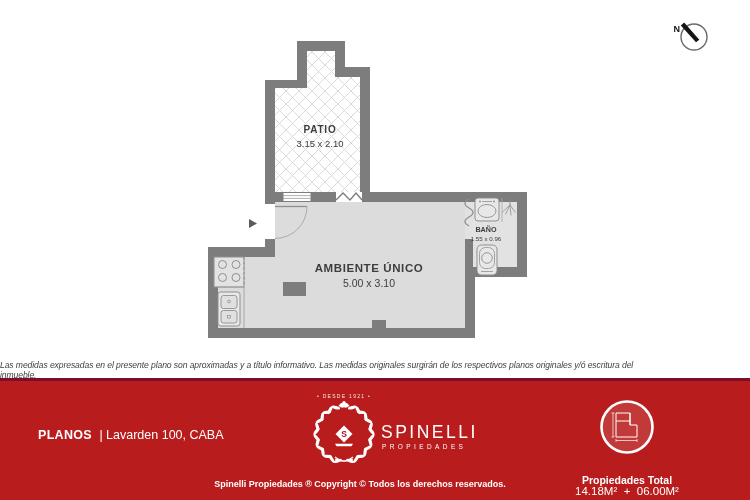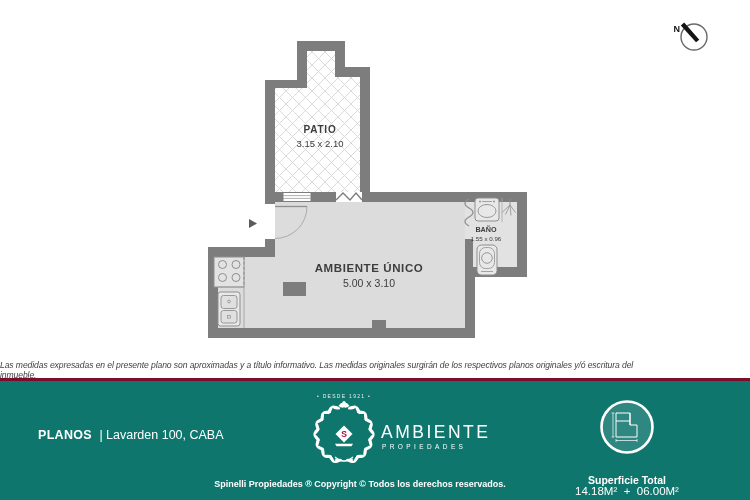--- a/index.html
+++ b/index.html
@@ -2,21 +2,21 @@
 <html><head>
 <meta charset="utf-8">
 <style>
   html,body{margin:0;padding:0;}
   .page{position:relative;width:750px;height:500px;background:#ffffff;overflow:hidden;
         font-family:"Liberation Sans",sans-serif;}
   .plan-svg{position:absolute;left:0;top:0;}
   .disclaimer{position:absolute;left:0;top:360px;width:647px;text-align:left;
               font-size:8.6px;font-style:italic;color:#3f3f3f;letter-spacing:-0.1px;}
   .footer{position:absolute;left:0;top:378px;width:750px;height:122px;
-          background:#0f766e;border-top:3px solid #7a0f2b;box-sizing:border-box;color:#fff;}
+          background:#b91c1c;border-top:3px solid #7a0f2b;box-sizing:border-box;color:#fff;}
   .footer-left{position:absolute;left:38px;top:47px;font-size:12.5px;white-space:nowrap;}
   .footer-left .doc{font-weight:700;letter-spacing:.3px;}
   .footer-left .addr{font-weight:400;margin-left:4px;}
   .tagline{position:absolute;left:344px;top:12px;transform:translateX(-50%);
            font-size:5px;letter-spacing:1.3px;color:rgba(255,255,255,.9);white-space:nowrap;}
   .wreath{position:absolute;left:309px;top:19px;}
   .brand-name{position:absolute;left:381px;top:41px;font-size:17.5px;font-weight:500;
               letter-spacing:2.5px;color:#fff;}
   .brand-sub{position:absolute;left:382px;top:62px;font-size:6.5px;font-weight:400;
              letter-spacing:3.4px;color:#fff;}
@@ -172,31 +172,31 @@
         <circle cy="-2.5" r="1.6"></circle>
         <path d="M-5.5,1 Q-2,-4.5 0,-1 Q2,-4.5 5.5,1 Q2,3.5 0,2.2 Q-2,3.5 -5.5,1 Z"></path>
       </g>
       <g>
         <rect x="-6" y="-6" width="12" height="12" transform="rotate(45)" fill="#ffffff"></rect>
         <text y="3" text-anchor="middle" font-size="8.5" font-weight="700" fill="#a50f36">S</text>
         <polygon points="-9,9.8 9,9.8 7.5,12.2 -7.5,12.2" fill="#ffffff"></polygon>
       </g>
     </svg>
 
-    <div class="brand-name">AMBIENTE</div>
+    <div class="brand-name">SPINELLI</div>
     <div class="brand-sub">PROPIEDADES</div>
 
     <div class="copyright">Spinelli Propiedades ® Copyright © Todos los derechos reservados.</div>
 
     <svg class="surface-badge" width="56" height="56" viewBox="-28 -28 56 56">
       <circle r="25.5" fill="rgba(255,255,255,0.13)" stroke="#ffffff" stroke-width="2.6"></circle>
       <g stroke="#ffffff" stroke-width="1" fill="none" transform="translate(-2,-1)">
         <path d="M-9,-13 H5 V-1 H12 V11 H-9 Z"></path>
         <path d="M-9,-5 H5 M5,-13 V-1"></path>
         <path d="M-9,14.5 H12 M-9,13 V16 M12,13 V16" stroke-width="0.7"></path>
         <path d="M-12,-13 V11 M-13.5,-13 H-10.5 M-13.5,11 H-10.5" stroke-width="0.7"></path>
       </g>
     </svg>
     <div class="surface-value">14.18M²  +  06.00M²</div>
-    <div class="surface-label">Superficie Total</div>
+    <div class="surface-label">Propiedades Total</div>
   </div>
 
 </div>
 
 </body></html>

